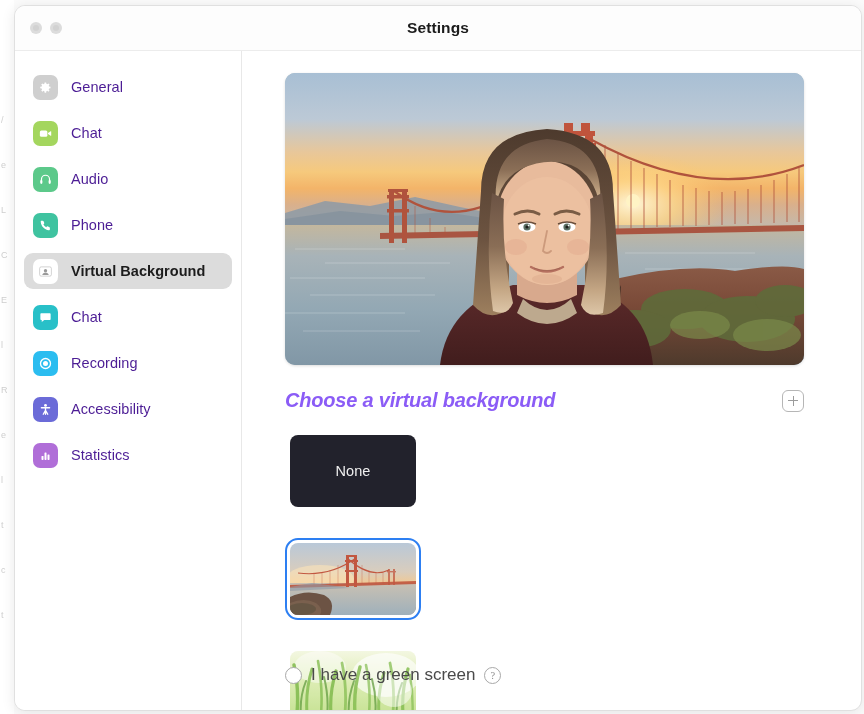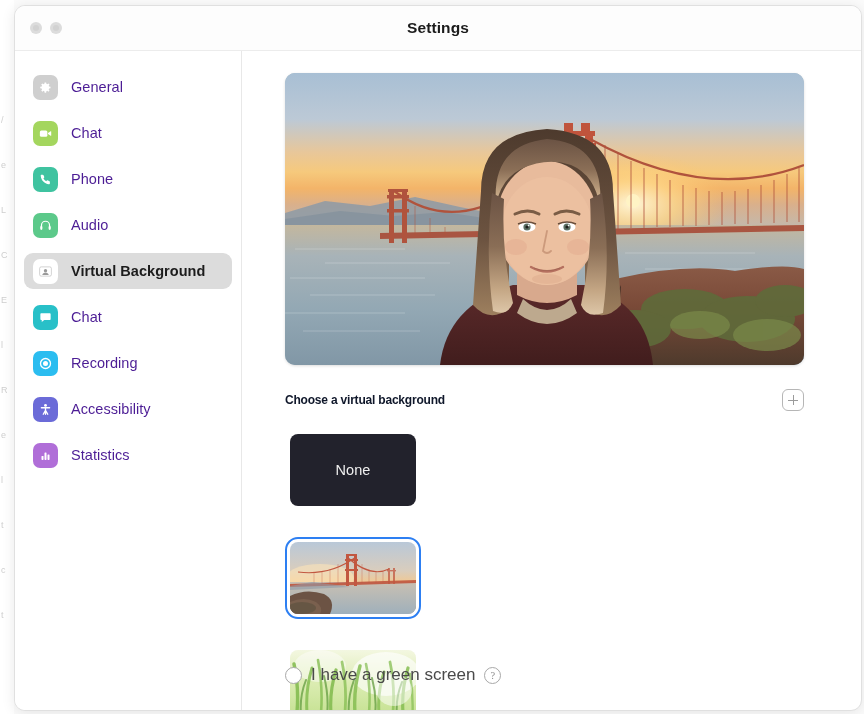--- a/index.html
+++ b/index.html
@@ -159,24 +159,25 @@
 
   
   .section-head {
     margin-top: 24px;
     width: 519px;
     display: flex;
     align-items: center;
     justify-content: space-between;
   }
   .section-title {
-    font-size: 12px;
+    font-size: 20px;
     font-weight: bold;
-    color: #0f172a;
+    color: #8b5cf6;
     letter-spacing: -0.2px;
+    font-style: italic;
   }
   .add-btn {
     width: 22px; height: 22px;
     border: 1.3px solid #b6b6b6;
     border-radius: 6px;
     position: relative;
     background: transparent;
     cursor: pointer;
     padding: 0;
   }
@@ -308,36 +309,36 @@
           <div class="nav-item">
             <span class="nav-icon" style="background: rgb(164, 214, 94);">
               <svg width="15" height="15" viewBox="0 0 24 24">
                 <rect x="3" y="7" width="12" height="10" rx="2.4" fill="#ffffff"></rect>
                 <path d="M16 11.2 20.2 8.4a.6.6 0 0 1 .95.5v6.2a.6.6 0 0 1-.95.5L16 12.8z" fill="#ffffff"></path>
               </svg>
             </span>
             <span class="nav-label">Chat</span>
           </div>
           <div class="nav-item">
-            <span class="nav-icon" style="background: rgb(63, 195, 160);">
-              <svg width="15" height="15" viewBox="0 0 24 24">
-                <path d="M7.4 4.3c.7 0 1.2.4 1.5 1l1 2.3c.3.7.1 1.4-.45 1.85l-.9.7a10.5 10.5 0 0 0 4.6 4.6l.7-.9c.45-.55 1.15-.75 1.85-.45l2.3 1c.6.3 1 .8 1 1.5v2.1c0 .95-.8 1.7-1.75 1.6C10.4 18.9 5.1 13.6 4.3 6.05 4.2 5.1 4.95 4.3 5.9 4.3z" fill="#ffffff"></path>
-              </svg>
-            </span>
-            <span class="nav-label">Phone</span>
-          </div>
-          <div class="nav-item">
             <span class="nav-icon" style="background: rgb(92, 201, 138);">
               <svg width="15" height="15" viewBox="0 0 24 24">
                 <path d="M12 4.2a7.4 7.4 0 0 0-7.4 7.4v4.3h1.9v-4.3A5.5 5.5 0 0 1 12 6.1a5.5 5.5 0 0 1 5.5 5.5v4.3h1.9v-4.3A7.4 7.4 0 0 0 12 4.2z" fill="#ffffff"></path>
                 <rect x="3.6" y="12.6" width="3.4" height="6.4" rx="1.7" fill="#ffffff"></rect>
                 <rect x="17" y="12.6" width="3.4" height="6.4" rx="1.7" fill="#ffffff"></rect>
               </svg>
             </span>
             <span class="nav-label">Audio</span>
+          </div>
+          <div class="nav-item">
+            <span class="nav-icon" style="background: rgb(63, 195, 160);">
+              <svg width="15" height="15" viewBox="0 0 24 24">
+                <path d="M7.4 4.3c.7 0 1.2.4 1.5 1l1 2.3c.3.7.1 1.4-.45 1.85l-.9.7a10.5 10.5 0 0 0 4.6 4.6l.7-.9c.45-.55 1.15-.75 1.85-.45l2.3 1c.6.3 1 .8 1 1.5v2.1c0 .95-.8 1.7-1.75 1.6C10.4 18.9 5.1 13.6 4.3 6.05 4.2 5.1 4.95 4.3 5.9 4.3z" fill="#ffffff"></path>
+              </svg>
+            </span>
+            <span class="nav-label">Phone</span>
           </div>
           <div class="nav-item selected">
             <span class="nav-icon" style="background: rgb(255, 255, 255);">
               <svg width="15" height="15" viewBox="0 0 24 24">
                 <rect x="2.6" y="4.6" width="18.8" height="14.8" rx="2.4" fill="#ffffff" stroke="#b9b9b9" stroke-width="1"></rect>
                 <circle cx="12" cy="10.6" r="2.7" fill="#9a9a9a"></circle>
                 <path d="M6.8 17.4c.6-2.6 2.7-4 5.2-4s4.6 1.4 5.2 4z" fill="#9a9a9a"></path>
               </svg>
             </span>
             <span class="nav-label">Virtual Background</span>

